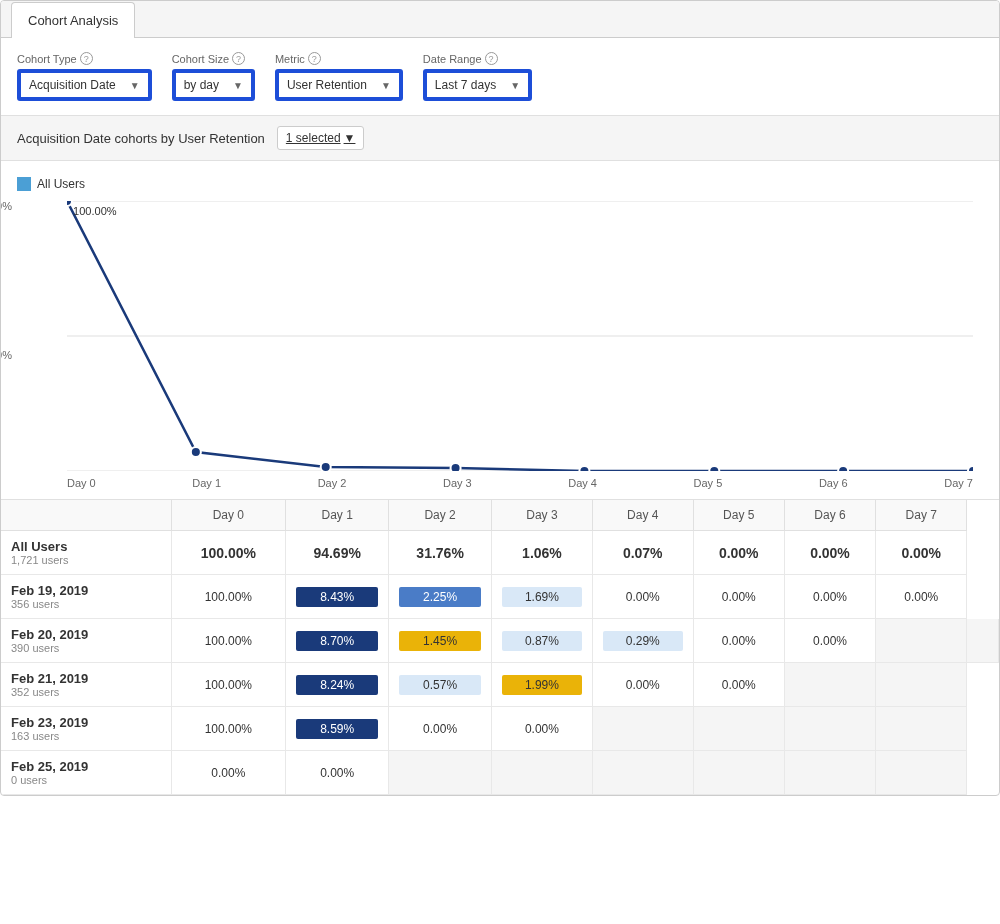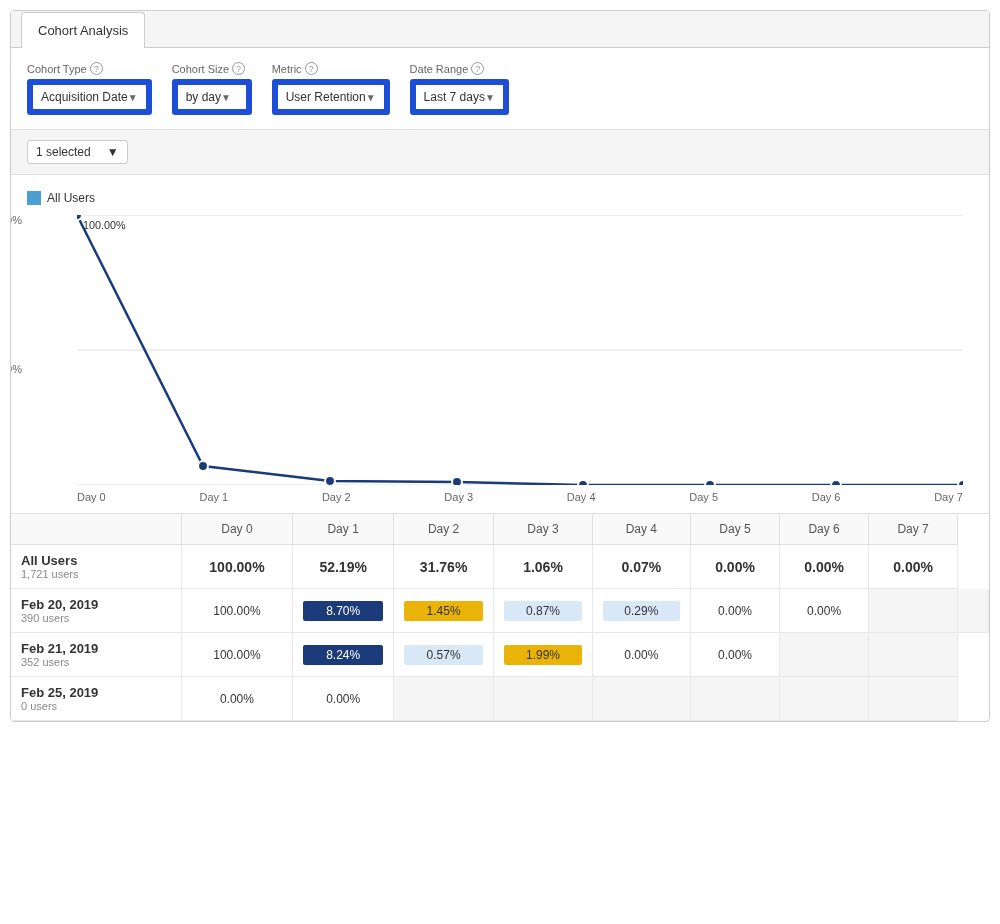--- a/index.html
+++ b/index.html
@@ -1,35 +1,35 @@
 <!DOCTYPE html>
 <html><head>
   <meta charset="utf-8">
   <style>
     * { box-sizing: border-box; margin: 0; padding: 0; }
     body { font-family: Arial, sans-serif; background: #fff; color: #333; font-size: 13px; }
 
-    .page-container { border: 1px solid #ccc; border-radius: 4px; margin: 10px; overflow: hidden; }
+    .page-container { border: 1px solid #ccc; border-radius: 4px; margin: 0; overflow: hidden; }
 
     
     .tab-bar { background: #f5f5f5; border-bottom: 1px solid #ccc; padding: 0 10px; display: flex; }
     .tab { padding: 10px 16px; border: 1px solid #ccc; border-bottom: none; background: #fff; border-radius: 4px 4px 0 0; font-size: 13px; font-weight: 500; cursor: pointer; position: relative; top: 1px; }
 
     
     .controls-bar { padding: 14px 16px; display: flex; gap: 20px; align-items: flex-end; border-bottom: 1px solid #e0e0e0; }
     .control-group { display: flex; flex-direction: column; gap: 4px; }
     .control-label { font-size: 11px; color: #666; display: flex; align-items: center; gap: 3px; }
     .help-icon { width: 13px; height: 13px; border-radius: 50%; border: 1px solid #999; color: #999; font-size: 9px; display: inline-flex; align-items: center; justify-content: center; cursor: help; }
-    .dropdown { display: flex; align-items: center; border: 6px solid #1d4ed8; border-radius: 3px; padding: 5px 8px; background: #fff; cursor: pointer; gap: 0; min-width: 80px; font-size: 12px; }
+    .dropdown { display: flex; align-items: center; border: 4px solid #1d4ed8; border-radius: 3px; padding: 5px 8px; background: #fff; cursor: pointer; gap: 14px; min-width: 80px; font-size: 12px; }
     .dropdown-arrow { color: #666; font-size: 10px; }
 
     
     .section-header { background: #f5f5f5; border-bottom: 1px solid #e0e0e0; padding: 10px 16px; display: flex; align-items: center; gap: 12px; }
     .section-title { font-size: 13px; font-weight: 500; }
-    .selected-btn { display: flex; align-items: center; gap: 16px; border: 1px solid #ccc; border-radius: 3px; padding: 4px 8px; background: #fff; font-size: 12px; cursor: pointer; }
+    .selected-btn { display: flex; align-items: center; gap: 3px; border: 1px solid #ccc; border-radius: 3px; padding: 4px 8px; background: #fff; font-size: 12px; cursor: pointer; text-decoration: underline; }
 
     
     .chart-area { padding: 16px 16px 0 16px; background: #fff; }
     .legend { display: flex; align-items: center; gap: 6px; margin-bottom: 10px; font-size: 12px; }
     .legend-color { width: 14px; height: 14px; background: #4b9fd5; }
     .chart-wrapper { position: relative; height: 270px; margin-left: 50px; margin-right: 10px; margin-bottom: 0; }
     .chart-svg { width: 100%; height: 100%; }
     .y-axis-labels { position: absolute; left: -50px; top: 0; height: 100%; display: flex; flex-direction: column; justify-content: space-between; font-size: 11px; color: #666; text-align: right; width: 45px; }
     .y-label { line-height: 1; }
     .x-axis-labels { display: flex; justify-content: space-between; padding: 6px 0 10px 0; margin-left: 50px; margin-right: 10px; font-size: 11px; color: #666; }
@@ -100,20 +100,21 @@
         <span class="help-icon">?</span>
       </div>
       <div class="dropdown">
         <span>Last 7 days</span>
         <span class="dropdown-arrow">▼</span>
       </div>
     </div>
   </div>
 
   <div class="section-header">
+    <span class="section-title">Acquisition Date cohorts by User Retention</span>
     <div class="selected-btn">
       <span>1 selected</span>
       <span>▼</span>
     </div>
   </div>
 
   <div class="chart-area">
     <div class="legend">
       <div class="legend-color"></div>
       <span>All Users</span>
@@ -173,30 +174,44 @@
           <th>Day 7</th>
         </tr>
       </thead>
       <tbody id="table-body">
       <tr class="all-users-row">
   <td>
     <div class="row-label-main">All Users</div>
     <div class="row-label-sub">1,721 users</div>
   </td>
   <td><strong>100.00%</strong></td>
-            <td><strong>52.19%</strong></td>
+            <td><strong>94.69%</strong></td>
             <td><strong>31.76%</strong></td>
             <td><strong>1.06%</strong></td>
             <td><strong>0.07%</strong></td>
             <td><strong>0.00%</strong></td>
             <td><strong>0.00%</strong></td>
             <td><strong>0.00%</strong></td>
 </tr>
           <tr>
             <td>
+    <div class="row-label-main">Feb 19, 2019</div>
+    <div class="row-label-sub">356 users</div>
+  </td>
+            <td>100.00%</td>
+            <td><span class="cell-inner heat-dark">8.43%</span></td>
+            <td><span class="cell-inner heat-med">2.25%</span></td>
+            <td><span class="cell-inner heat-vlight">1.69%</span></td>
+            <td>0.00%</td>
+            <td>0.00%</td>
+            <td>0.00%</td>
+            <td>0.00%</td>
+          </tr>
+          <tr>
+            <td>
     <div class="row-label-main">Feb 20, 2019</div>
     <div class="row-label-sub">390 users</div>
   </td>
             <td>100.00%</td>
             <td><span class="cell-inner heat-dark">8.70%</span></td>
             <td><span class="cell-inner heat-light">1.45%</span></td>
             <td><span class="cell-inner heat-vlight">0.87%</span></td>
             <td><span class="cell-inner heat-vlight">0.29%</span></td>
             <td>0.00%</td>
             <td>0.00%</td>
@@ -212,20 +227,34 @@
             <td><span class="cell-inner heat-dark">8.24%</span></td>
             <td><span class="cell-inner heat-vlight">0.57%</span></td>
             <td><span class="cell-inner heat-light">1.99%</span></td>
             <td>0.00%</td>
             <td>0.00%</td>
             <td style="background:#f5f5f5;"></td>
             <td style="background:#f5f5f5;"></td>
           </tr>
           <tr>
             <td>
+    <div class="row-label-main">Feb 23, 2019</div>
+    <div class="row-label-sub">163 users</div>
+  </td>
+            <td>100.00%</td>
+            <td><span class="cell-inner heat-dark">8.59%</span></td>
+            <td>0.00%</td>
+            <td>0.00%</td>
+            <td style="background:#f5f5f5;"></td>
+            <td style="background:#f5f5f5;"></td>
+            <td style="background:#f5f5f5;"></td>
+            <td style="background:#f5f5f5;"></td>
+          </tr>
+          <tr>
+            <td>
     <div class="row-label-main">Feb 25, 2019</div>
     <div class="row-label-sub">0 users</div>
   </td>
             <td>0.00%</td>
             <td>0.00%</td>
             <td style="background:#f5f5f5;"></td>
             <td style="background:#f5f5f5;"></td>
             <td style="background:#f5f5f5;"></td>
             <td style="background:#f5f5f5;"></td>
             <td style="background:#f5f5f5;"></td>

